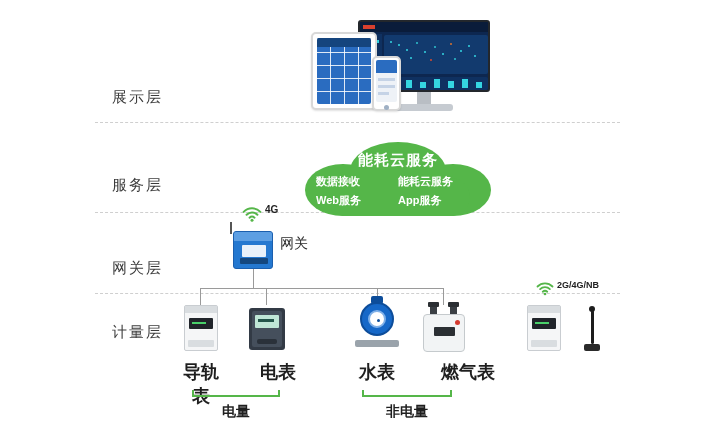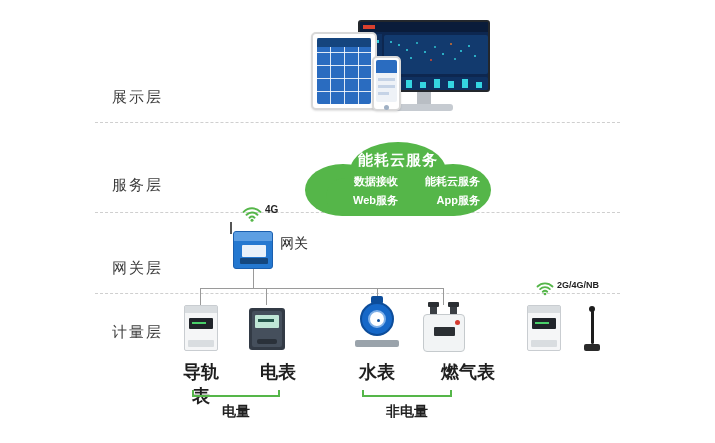--- a/index.html
+++ b/index.html
@@ -39,21 +39,21 @@
   .ph-screen { position:relative; width:100%; height:42px; background:#eef2f7; border-radius:2px; overflow:hidden; }
   .ph-top { position:absolute; left:0; top:0; width:100%; height:13px; background:#2a6cc0; }
   .ph-line { position:absolute; left:2px; width:17px; height:3px; background:#c5d3e6; }
   .ph-dot { width:5px; height:5px; border-radius:50%; background:#9fb0c4; margin:3px auto 0; }
 
   
   .cloud { position:absolute; left:298px; top:138px; width:200px; height:82px; z-index:2; }
   .cloud svg { position:absolute; left:0; top:0; }
   .cloud-title { position:absolute; left:0; top:13px; width:100%; text-align:center; color:#fff; font-size:15px; font-weight:bold; letter-spacing:1px; }
   .cloud-grid { position:absolute; left:18px; top:36px; width:164px; display:grid; grid-template-columns:1fr 1fr; row-gap:4px; }
-  .cloud-grid span { color:#fff; font-size:11px; font-weight:bold; text-align:right; }
+  .cloud-grid span { color:#fff; font-size:11px; font-weight:bold; text-align:left; }
 
   
   .gw { position:absolute; left:233px; top:231px; width:40px; height:38px; background:#2478d0; border:1px solid #1b5fae; border-radius:3px; z-index:2; }
   .gw-top { position:absolute; left:0; top:0; width:100%; height:9px; background:#5d9fe3; border-radius:2px 2px 0 0; }
   .gw-panel { position:absolute; left:8px; top:13px; width:24px; height:12px; background:#e8f1fa; border-radius:1px; }
   .gw-ports { position:absolute; left:6px; bottom:4px; width:28px; height:6px; background:#14477e; border-radius:1px; }
   .gw-ant { position:absolute; left:-4px; top:-10px; width:2px; height:12px; background:#555; }
 
   .wifi { position:absolute; z-index:2; }
   .signal { position:absolute; font-size:10px; font-weight:bold; color:#222; z-index:2; }

